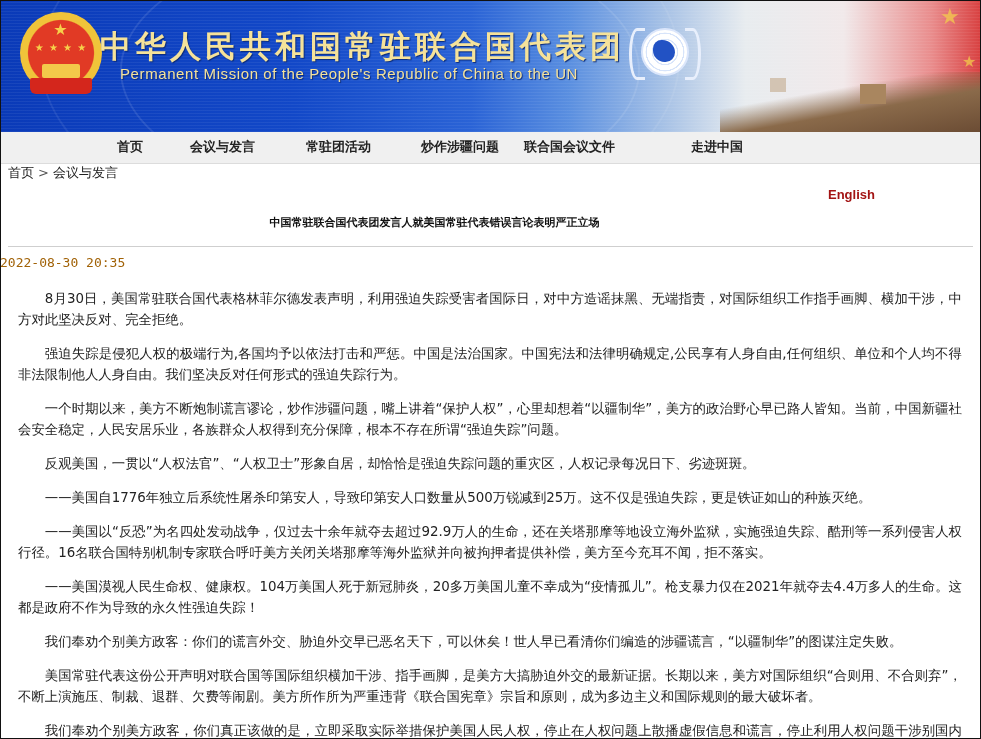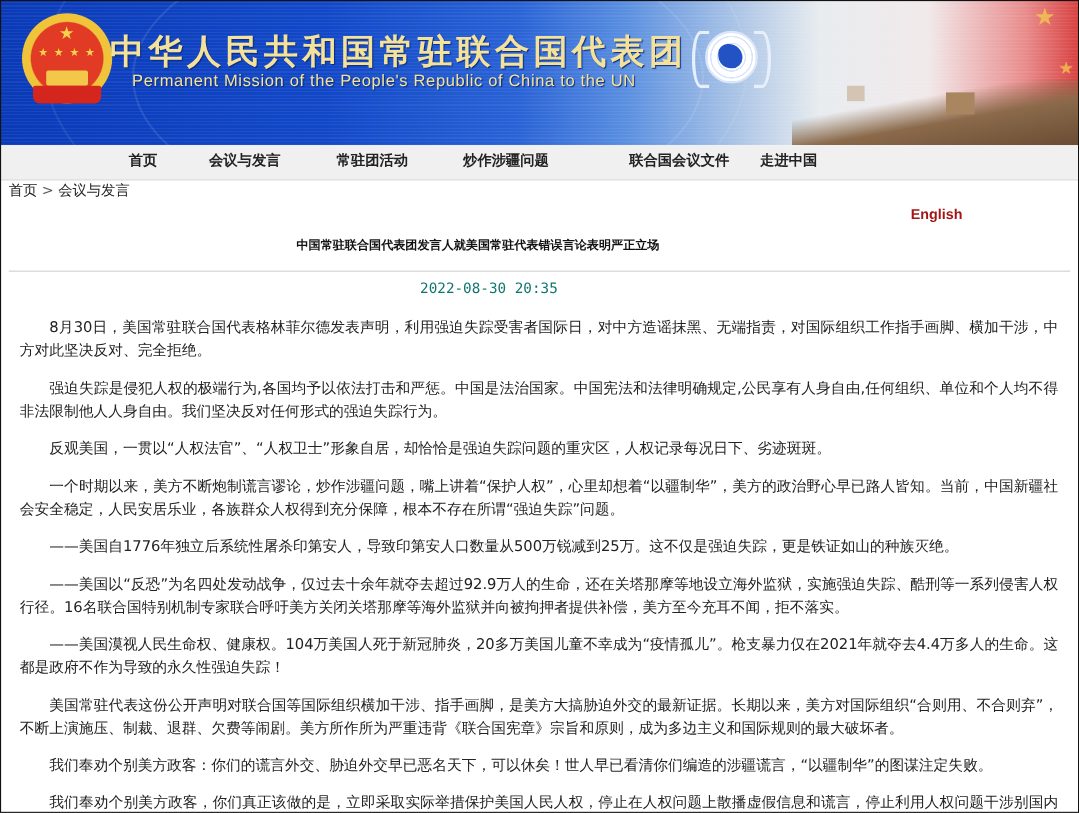--- a/index.html
+++ b/index.html
@@ -50,21 +50,21 @@
 
   
   .breadcrumb { position: absolute; top: 164px; left: 8px; font-size: 13px; color: #222; white-space: nowrap; }
   .breadcrumb span { cursor: default; }
   .breadcrumb .crumb-link { cursor: pointer; }
   .breadcrumb .sep { margin: 0 4px; color: #555; }
 
   
   .article-title { position: absolute; top: 215px; left: 0; width: 869px; text-align: center; font-size: 11px; font-weight: bold; color: #111; white-space: nowrap; }
   .title-rule { position: absolute; top: 246px; left: 8px; width: 965px; height: 1px; background: #cfcfcf; }
-  .article-date { position: absolute; top: 255px; left: 0; width: 889px; text-align: center; font-family: "DejaVu Sans Mono", "Liberation Mono", monospace; font-size: 13px; color: #0f766e; }
+  .article-date { position: absolute; top: 255px; left: 0; width: 889px; font-family: "DejaVu Sans Mono", "Liberation Mono", monospace; font-size: 13px; color: #a16207; }
 
   .article-body { position: absolute; top: 288px; left: 18px; width: 944px; font-size: 13.4px; line-height: 21px; color: #222; }
   .article-body p { text-indent: 2em; margin-bottom: 13px; text-align: justify; }
 </style>
 </head>
 <body>
 
 <div class="frame"></div>
 
 <div class="banner">
@@ -93,37 +93,37 @@
     <div class="globe"></div>
     <div class="land"></div>
   </div>
 </div>
 
 <div class="nav">
   <a class="nav-item" style="left:117px;">首页</a>
   <a class="nav-item" style="left:190px;">会议与发言</a>
   <a class="nav-item" style="left:306px;">常驻团活动</a>
   <a class="nav-item" style="left:421px;">炒作涉疆问题</a>
-  <a class="nav-item" style="left:572px;">联合国会议文件</a>
+  <a class="nav-item" style="left:524px;">联合国会议文件</a>
   <a class="nav-item" style="left:691px;">走进中国</a>
   <a class="nav-item en" style="left:828px;">English</a>
 </div>
 
 <div class="breadcrumb">
   <span class="crumb-link">首页</span><span class="sep">&gt;</span><span class="crumb-link">会议与发言</span>
 </div>
 
 <h1 class="article-title">中国常驻联合国代表团发言人就美国常驻代表错误言论表明严正立场</h1>
 <div class="title-rule"></div>
 <div class="article-date">2022-08-30 20:35</div>
 
 <div class="article-body">
   <p>8月30日，美国常驻联合国代表格林菲尔德发表声明，利用强迫失踪受害者国际日，对中方造谣抹黑、无端指责，对国际组织工作指手画脚、横加干涉，中方对此坚决反对、完全拒绝。</p>
   <p>强迫失踪是侵犯人权的极端行为,各国均予以依法打击和严惩。中国是法治国家。中国宪法和法律明确规定,公民享有人身自由,任何组织、单位和个人均不得非法限制他人人身自由。我们坚决反对任何形式的强迫失踪行为。</p>
+  <p>一个时期以来，美方不断炮制谎言谬论，炒作涉疆问题，嘴上讲着“保护人权”，心里却想着“以疆制华”，美方的政治野心早已路人皆知。当前，中国新疆社会安全稳定，人民安居乐业，各族群众人权得到充分保障，根本不存在所谓“强迫失踪”问题。</p>
   <p>反观美国，一贯以“人权法官”、“人权卫士”形象自居，却恰恰是强迫失踪问题的重灾区，人权记录每况日下、劣迹斑斑。</p>
-  <p>一个时期以来，美方不断炮制谎言谬论，炒作涉疆问题，嘴上讲着“保护人权”，心里却想着“以疆制华”，美方的政治野心早已路人皆知。当前，中国新疆社会安全稳定，人民安居乐业，各族群众人权得到充分保障，根本不存在所谓“强迫失踪”问题。</p>
   <p>——美国自1776年独立后系统性屠杀印第安人，导致印第安人口数量从500万锐减到25万。这不仅是强迫失踪，更是铁证如山的种族灭绝。</p>
   <p>——美国以“反恐”为名四处发动战争，仅过去十余年就夺去超过92.9万人的生命，还在关塔那摩等地设立海外监狱，实施强迫失踪、酷刑等一系列侵害人权行径。16名联合国特别机制专家联合呼吁美方关闭关塔那摩等海外监狱并向被拘押者提供补偿，美方至今充耳不闻，拒不落实。</p>
   <p>——美国漠视人民生命权、健康权。104万美国人死于新冠肺炎，20多万美国儿童不幸成为“疫情孤儿”。枪支暴力仅在2021年就夺去4.4万多人的生命。这都是政府不作为导致的永久性强迫失踪！</p>
+  <p>我们奉劝个别美方政客：你们的谎言外交、胁迫外交早已恶名天下，可以休矣！世人早已看清你们编造的涉疆谎言，“以疆制华”的图谋注定失败。</p>
   <p>美国常驻代表这份公开声明对联合国等国际组织横加干涉、指手画脚，是美方大搞胁迫外交的最新证据。长期以来，美方对国际组织“合则用、不合则弃”，不断上演施压、制裁、退群、欠费等闹剧。美方所作所为严重违背《联合国宪章》宗旨和原则，成为多边主义和国际规则的最大破坏者。</p>
-  <p>我们奉劝个别美方政客：你们的谎言外交、胁迫外交早已恶名天下，可以休矣！世人早已看清你们编造的涉疆谎言，“以疆制华”的图谋注定失败。</p>
   <p>我们奉劝个别美方政客，你们真正该做的是，立即采取实际举措保护美国人民人权，停止在人权问题上散播虚假信息和谎言，停止利用人权问题干涉别国内政，停止成为国际人权合作的绊脚石。</p>
 </div>
 
 </body></html>

